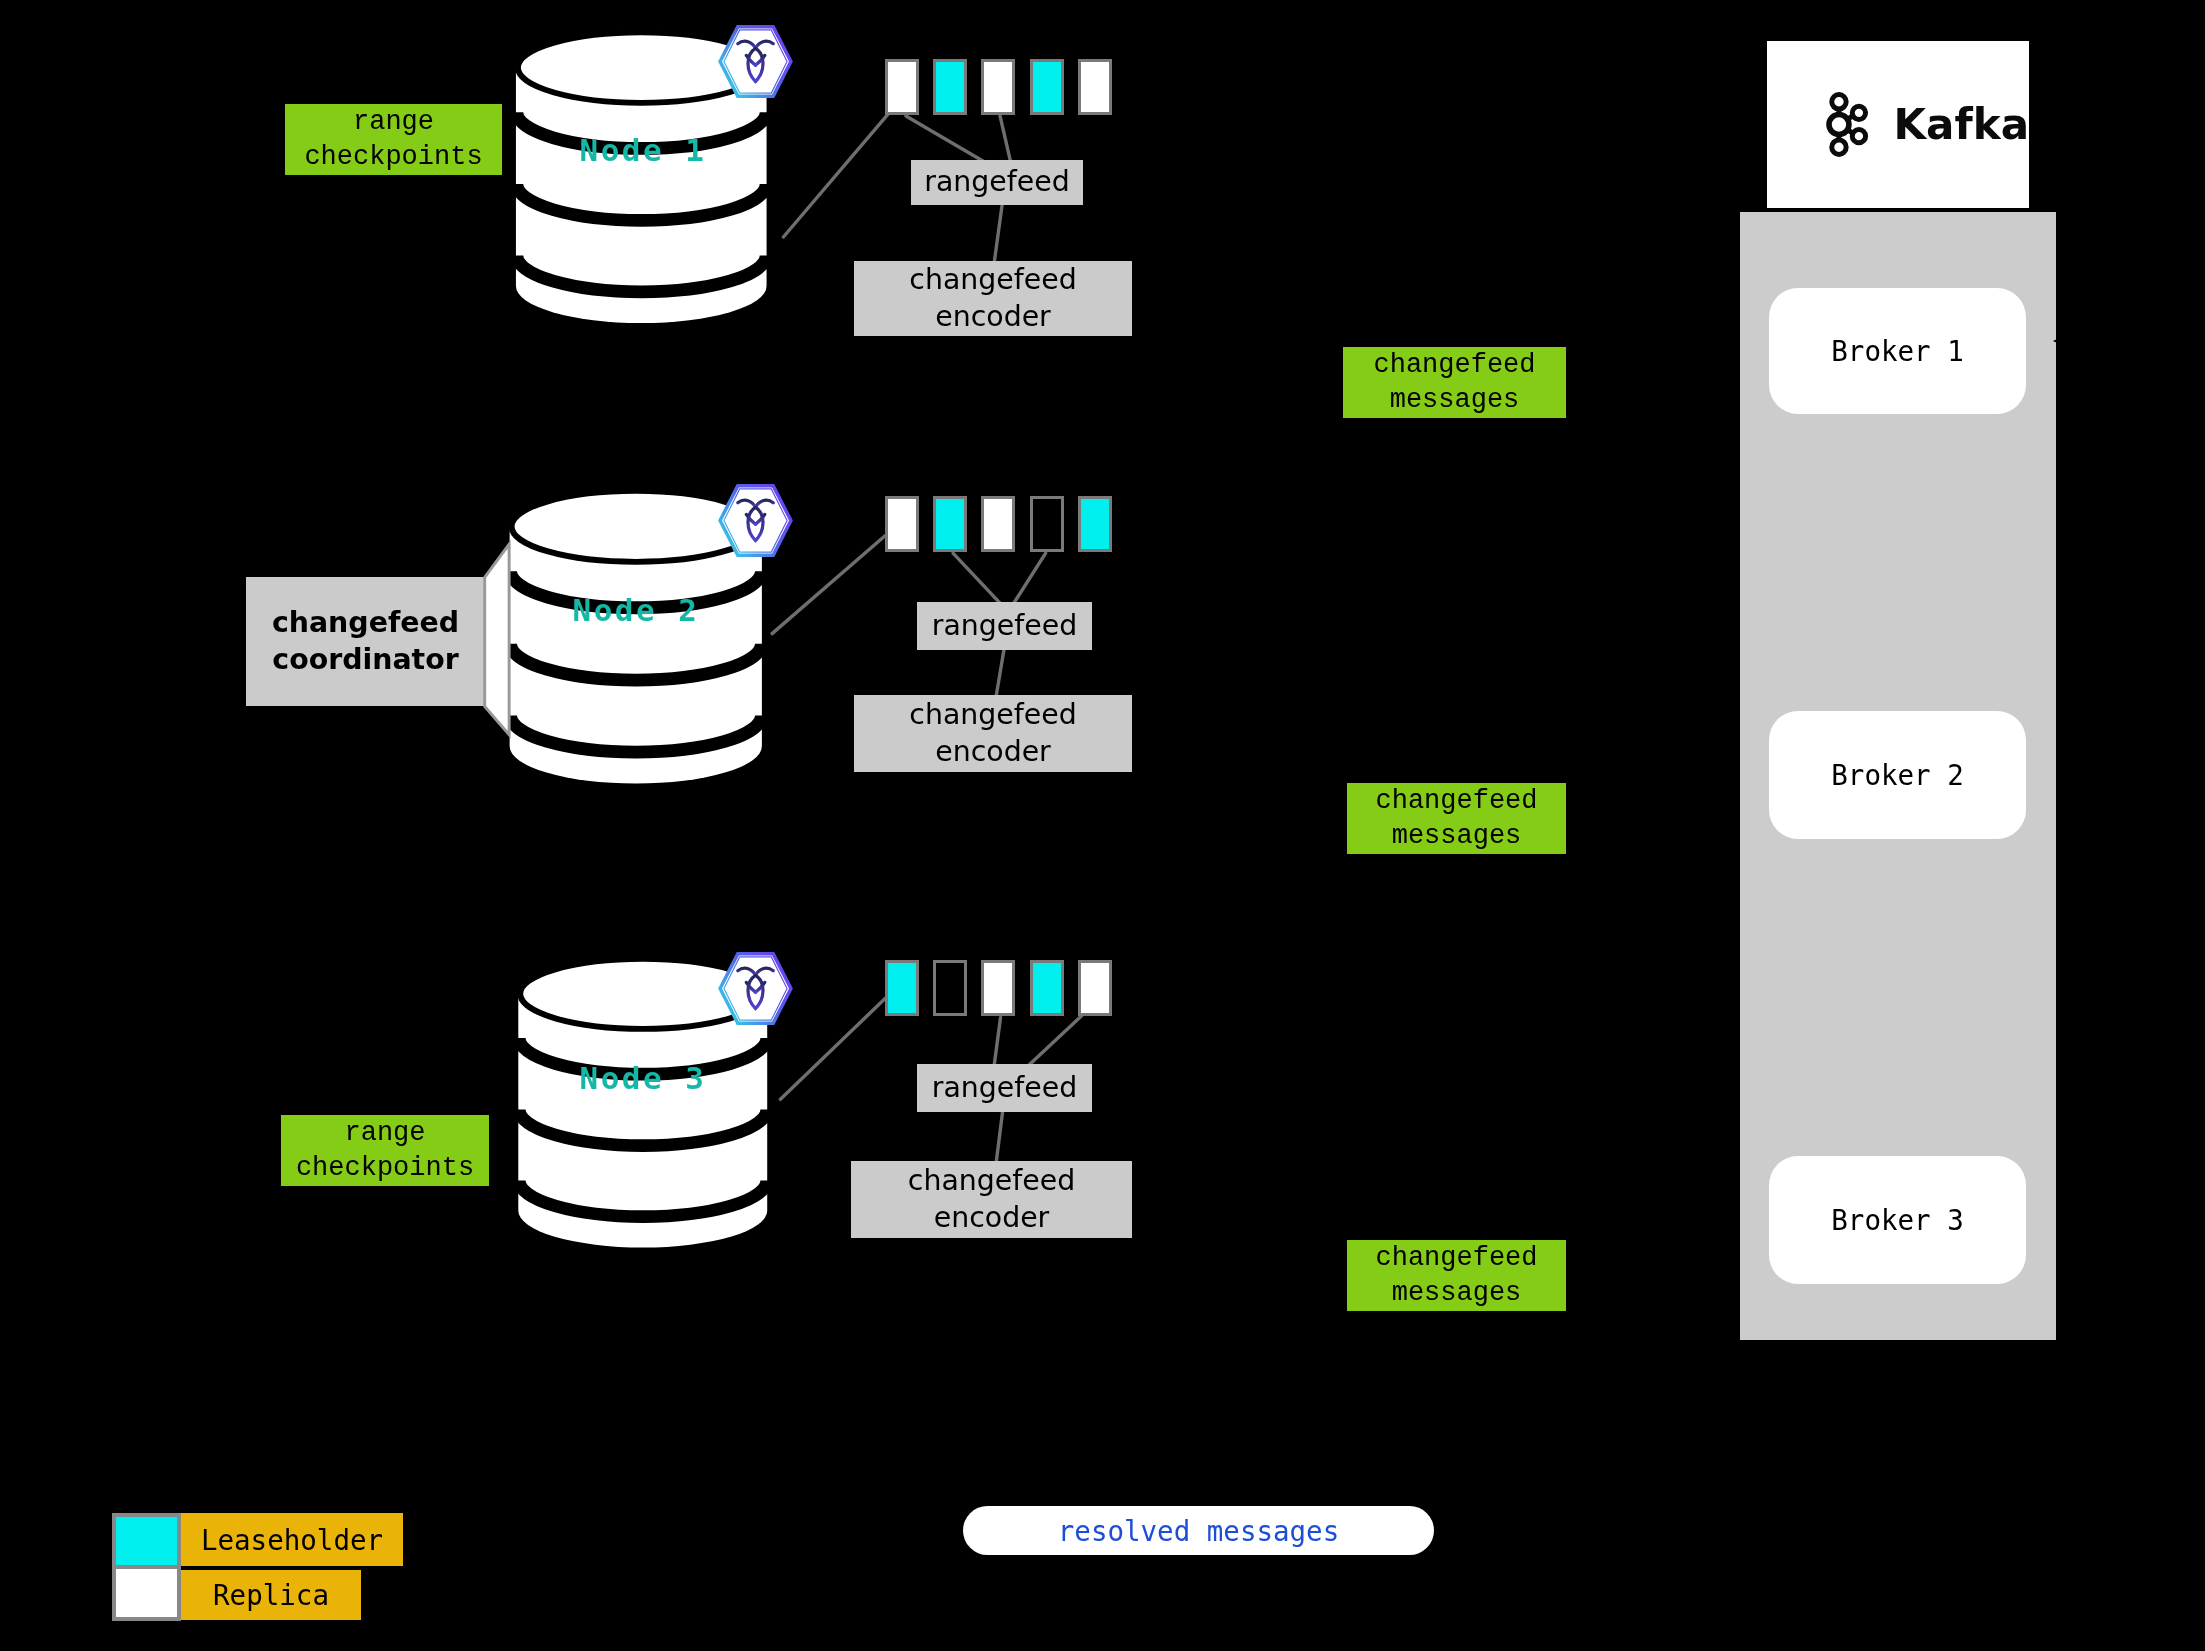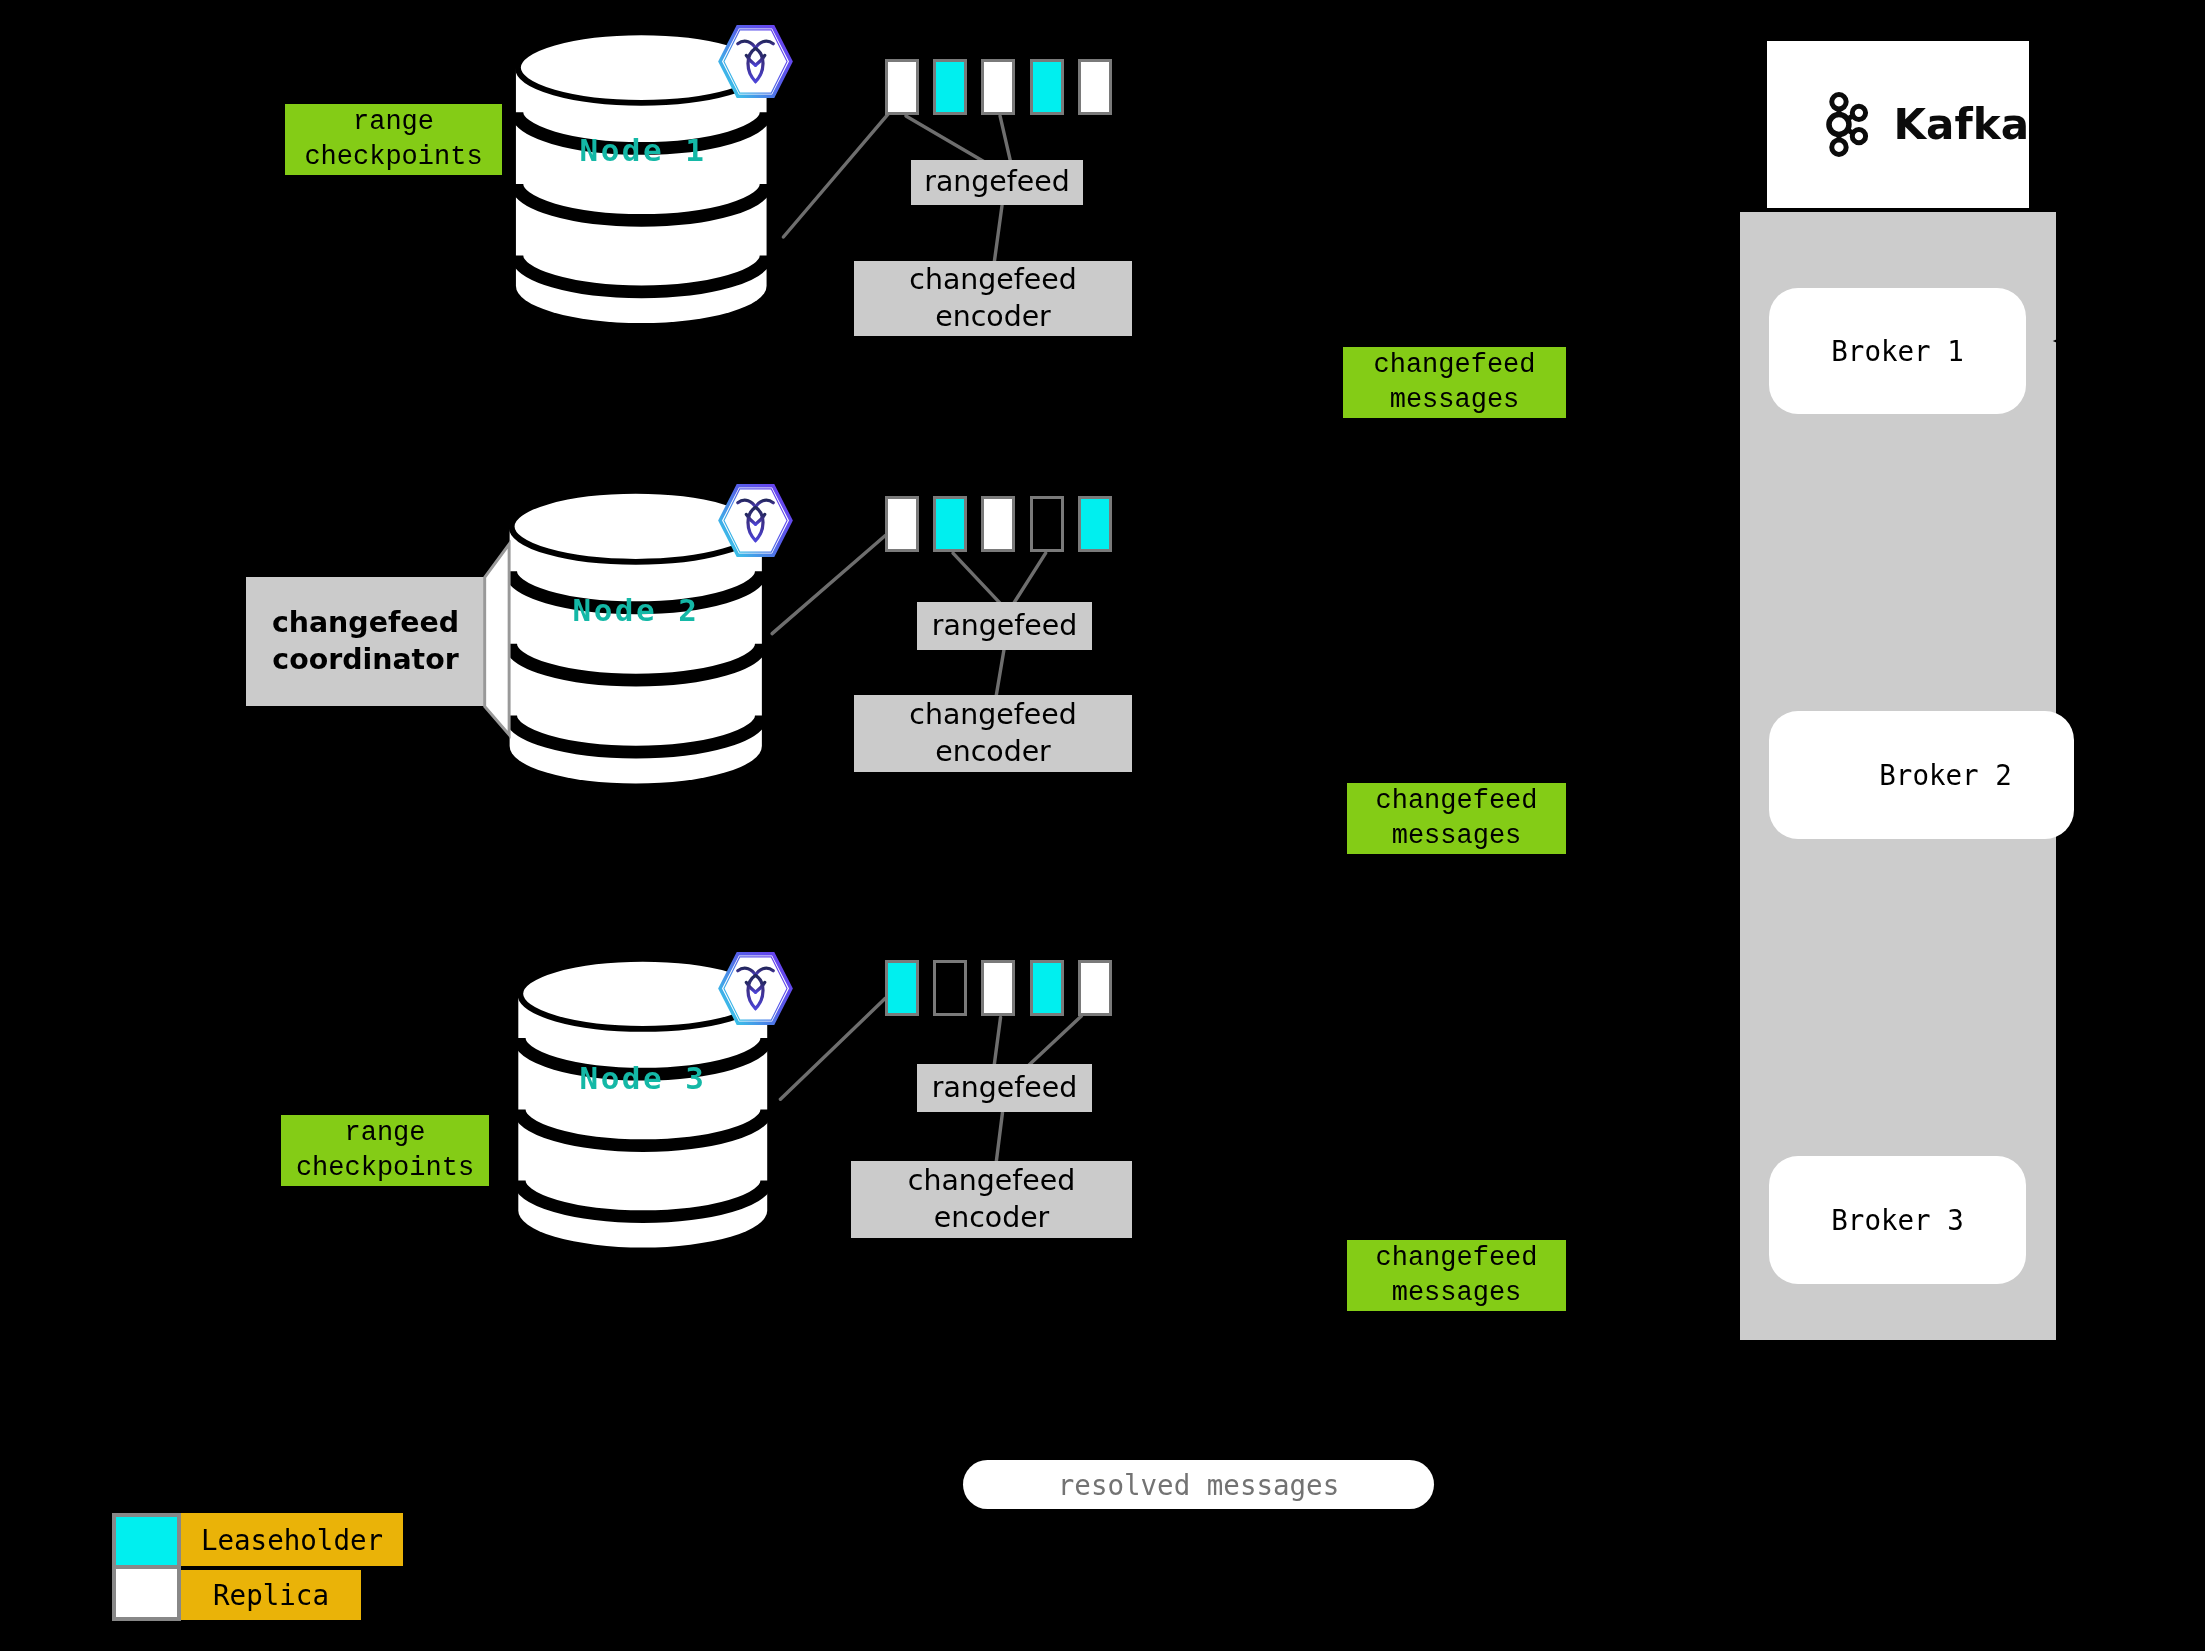--- a/index.html
+++ b/index.html
@@ -11,22 +11,22 @@
   .whitebox{background:#84cc16;color:#000;display:flex;align-items:center;justify-content:center;
             text-align:center;font-size:27px;line-height:1.28;white-space:pre-line;z-index:2;font-family:Liberation Mono, monospace;}
   .graybox{background:#cbcbcb;color:#000;display:flex;align-items:center;justify-content:center;
            text-align:center;font-size:28.4px;line-height:1.3;white-space:pre-line;z-index:2;}
   .ranges{display:flex;gap:14.2px;z-index:2;}
   .range{width:34px;height:56px;border:3.9px solid #7a7a7a;box-sizing:border-box;}
   .node-label{color:#14b8a6;font-weight:bold;font-size:31px;letter-spacing:2.5px;z-index:3;
               display:flex;align-items:center;justify-content:center;}
   .broker{background:#fff;border-radius:29px;color:#000;display:flex;align-items:center;
           justify-content:center;font-size:27.5px;z-index:2;}
-  .pill{background:#fff;border-radius:25.5px;color:#737373;display:flex;align-items:center;
-        justify-content:center;font-size:27.5px;z-index:2;}
+  .pill{background:#fff;border-radius:25.5px;color:#1d4ed8;display:flex;align-items:center;
+        justify-content:center;font-size:27.5px;z-index:2;margin-top:46px;}
   .legend-label{background:#eab308;color:#000;display:flex;align-items:center;justify-content:center;
                 font-size:27.5px;z-index:2;}
   .legend-swatch{border:4.9px solid #888;box-sizing:border-box;z-index:2;}
   svg{display:block;}
   .lineslayer{left:0;top:0;z-index:1;}
   .toplayer{z-index:3;}
 </style>
 </head>
 <body>
 
@@ -81,21 +81,21 @@
       <circle cx="72" cy="44" r="12" stroke-width="9"></circle>
       <circle cx="72" cy="86" r="12" stroke-width="9"></circle>
     </g>
   </svg>
   <div class="sans" style="font-size:42px;font-weight:700;color:#0b0b0b;">Kafka</div>
 </div>
 
 <div class="abs broker mono" style="left:1769px;top:288px;width:257px;height:126px;">
   <span>Broker 1</span>
 </div>
-<div class="abs broker mono" style="left:1769px;top:711px;width:257px;height:128px;padding-left:48px;">
+<div class="abs broker mono" style="left:1769px;top:711px;width:257px;height:128px;">
   <span>Broker 2</span>
 </div>
 <div class="abs broker mono" style="left:1769px;top:1156px;width:257px;height:128px;">
   <span>Broker 3</span>
 </div>
 
 <svg class="abs toplayer" style="left:2035px;top:319px;" width="59" height="44" viewBox="0 0 120 90">
   <polygon points="36,45 112,13 112,77" fill="#000"></polygon>
 </svg>
 

